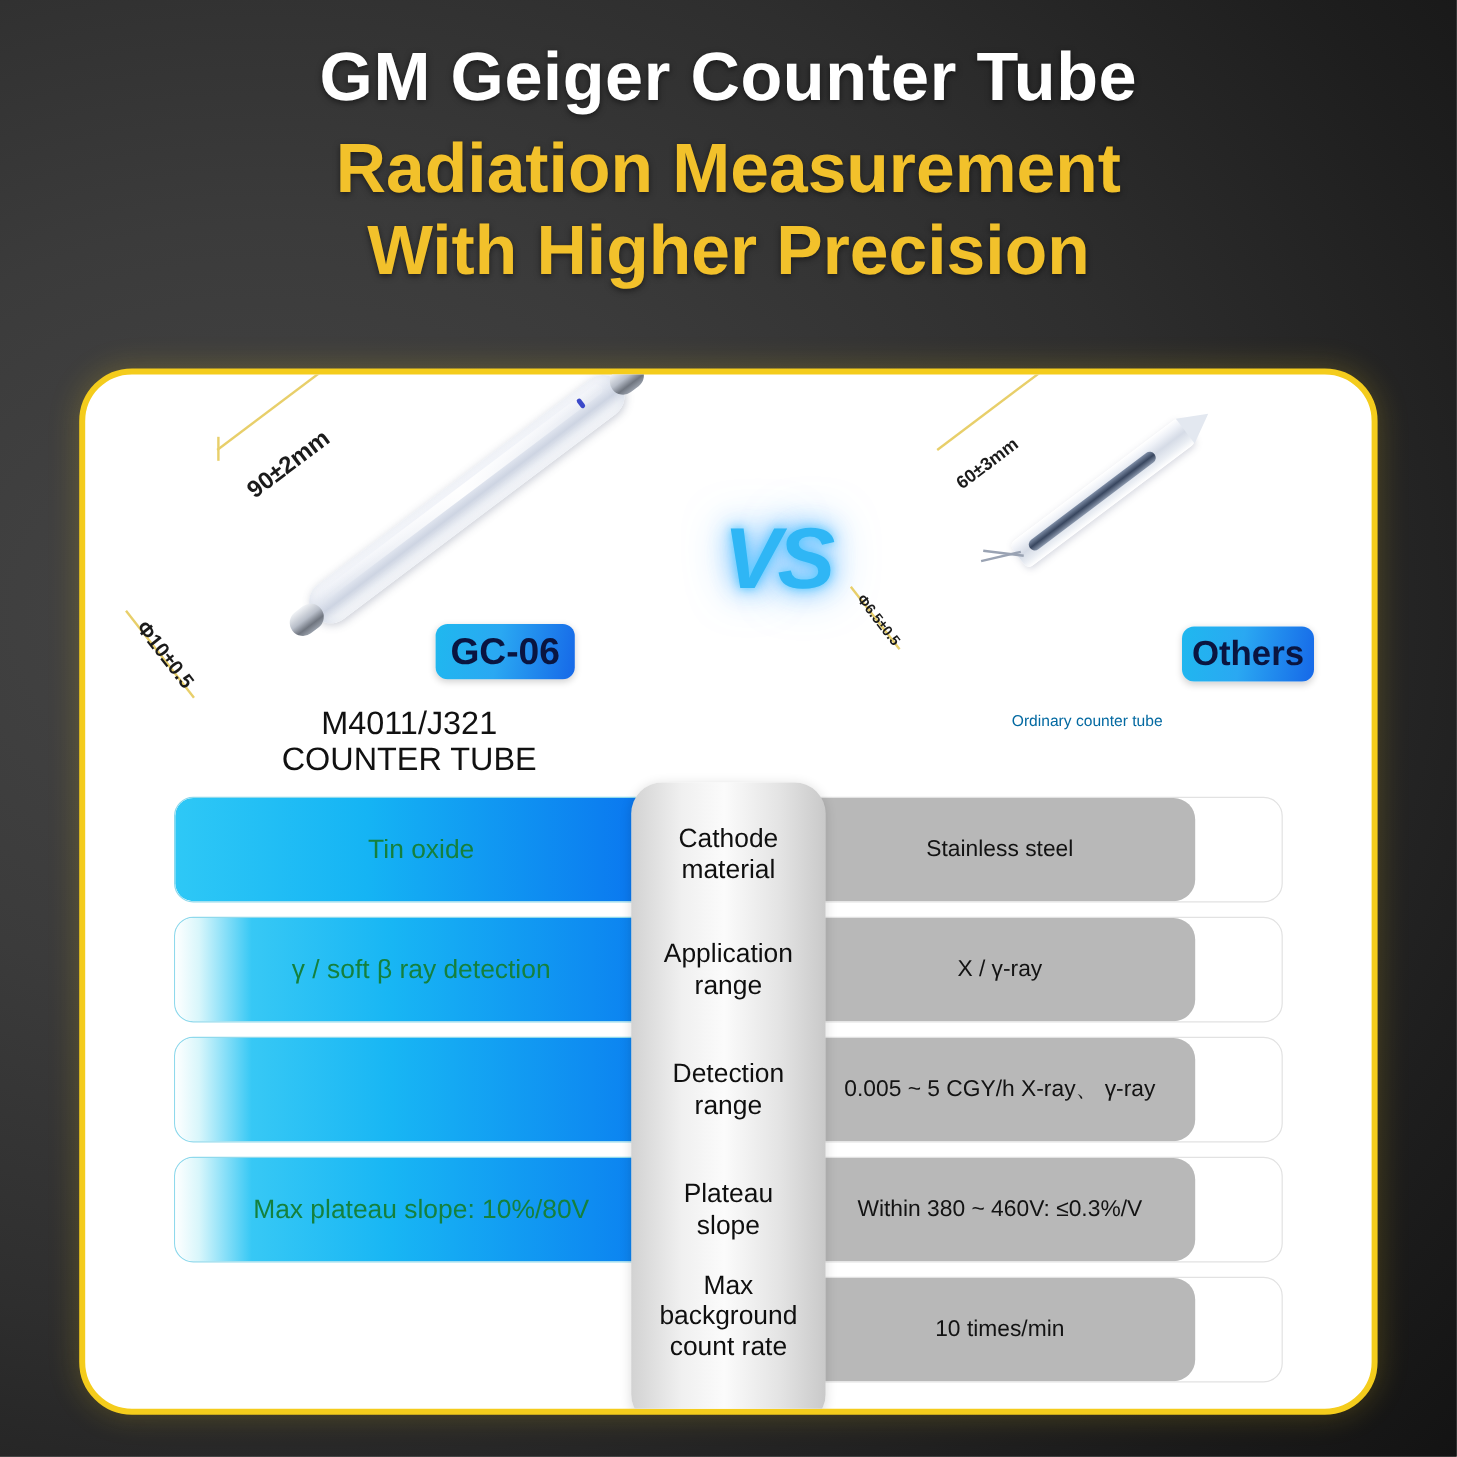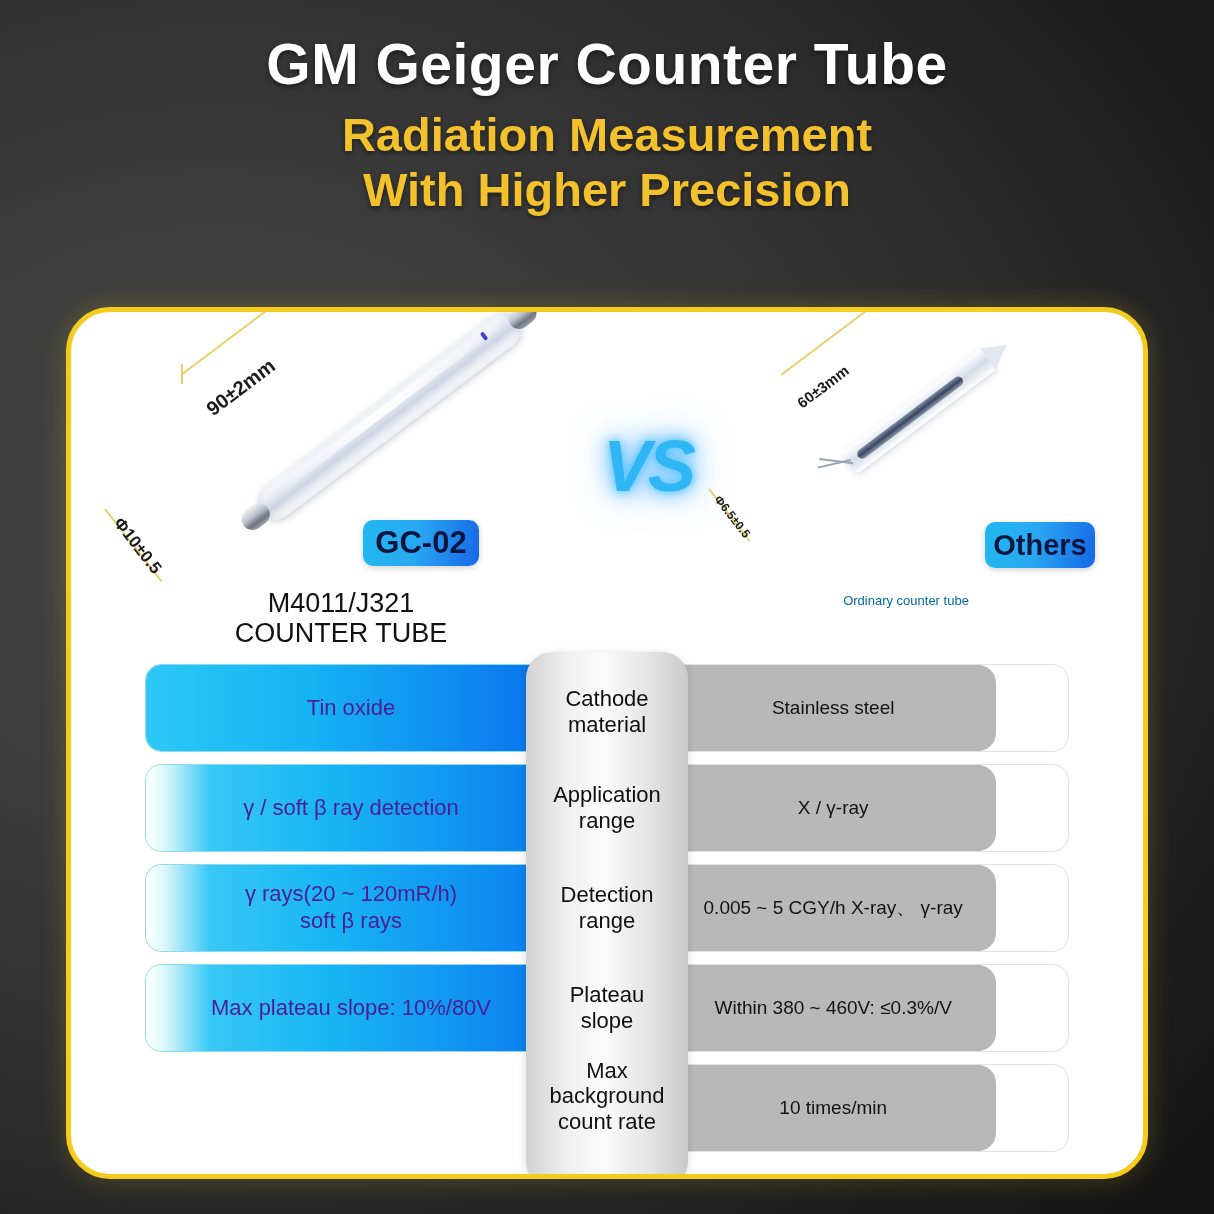--- a/index.html
+++ b/index.html
@@ -33,21 +33,21 @@
   .title-main {
     color: #ffffff;
     font-size: 57px;
     font-weight: bold;
     letter-spacing: 0.5px;
     line-height: 1.0;
     text-shadow: 0 2px 5px rgba(0,0,0,0.55);
   }
   .title-sub {
     color: #f2c12b;
-    font-size: 47px;
+    font-size: 58px;
     font-weight: bold;
     line-height: 1.18;
     margin-top: 14px;
     text-shadow: 0 2px 5px rgba(0,0,0,0.5);
   }
   .title-sub .l2 { display: block; }
 
   
   .card {
     position: absolute;
@@ -296,21 +296,21 @@
     width: 100%;
     border-radius: 15px;
     background: linear-gradient(90deg,#ffffff 0%,#d8f6fb 5%,#37c8f5 16%,#18b6f4 45%,#0b7ff0 100%);
   }
   .row.r1 .fill-left {
     background: linear-gradient(90deg,#2ec8f6 0%,#15b4f4 40%,#0a74ef 100%);
   }
   .text-left {
     position: relative;
     z-index: 2;
-    color: #4c1d95;
+    color: #15803d;
     font-size: 22px;
     text-align: center;
     line-height: 1.22;
     padding: 0 44px 0 56px;
   }
 
   
   .track-right {
     position: absolute;
     right: 74px; top: 4px;
@@ -394,21 +394,21 @@
 
           <div class="dim-line dim-len-l"></div>
           <div class="dim-tick dim-len-l-t1"></div>
 
           <div class="dim-label lbl-len-l">90±2mm</div>
 
           <div class="dim-line dim-dia-l"></div>
           <div class="dim-label lbl-dia-l">Φ10±0.5</div>
         </div>
 
-        <div class="badge badge-gc">GC-02</div>
+        <div class="badge badge-gc">GC-06</div>
 
         <div class="caption cap-left">
           <div class="caption-main">M4011/J321</div>
           <div class="caption-main">COUNTER TUBE</div>
         </div>
       </div>
 
       <div class="vs">VS</div>
 
       <div class="product right">
@@ -456,24 +456,20 @@
         </div>
         <div class="track-right">
           <div class="fill-right"></div>
           <div class="text-right">X / γ-ray</div>
         </div>
       </div>
 
       <div class="row r3">
         <div class="track-left">
           <div class="fill-left"></div>
-          <div class="text-left">
-            <div>γ rays(20 ~ 120mR/h)</div>
-            <div>soft β rays</div>
-          </div>
         </div>
         <div class="track-right">
           <div class="fill-right"></div>
           <div class="text-right">0.005 ~ 5 CGY/h X-ray、 γ-ray</div>
         </div>
       </div>
 
       <div class="row r4">
         <div class="track-left">
           <div class="fill-left"></div>

